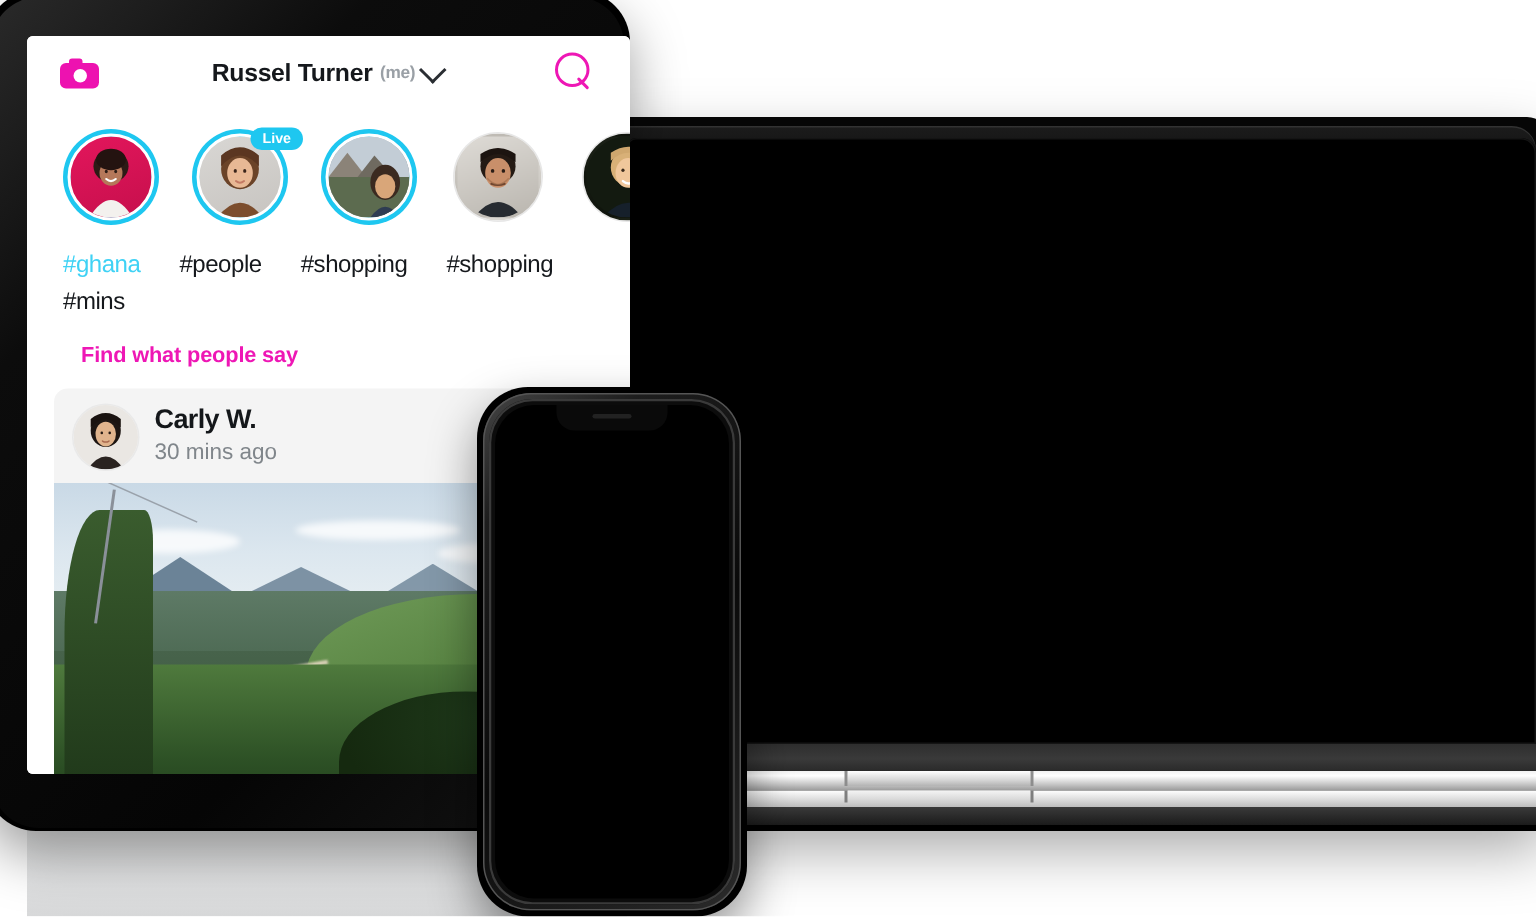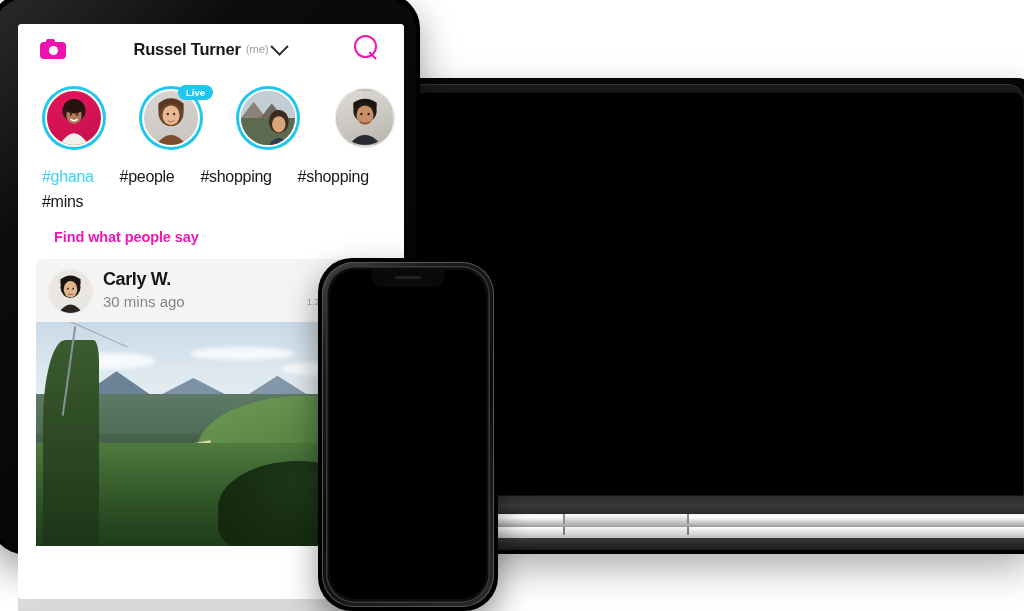--- a/index.html
+++ b/index.html
@@ -60,49 +60,49 @@
     position:absolute;left:-10px;top:-6px;width:430px;height:560px;
     border-radius:34px;background:#000;
     box-shadow:0 16px 36px rgba(0,0,0,.38);
   }
   .tablet-body{
     position:absolute;left:-6px;top:-2px;width:422px;height:554px;
     border-radius:32px;
     background:linear-gradient(135deg,#2a2a2a 0%,#0c0c0c 26%,#050505 70%,#151515 100%);
   }
   .tablet-screen{
-    position:absolute;left:18px;top:24px;width:386px;height:575px;
-    background:#fff;border-radius:4px;overflow:hidden;
+    position:absolute;left:18px;top:24px;width:386px;height:492px;
+    background:#fff;border-radius:4px;overflow:hidden;padding-left:16px;
   }
   .tablet-base{
     position:absolute;left:18px;top:548px;width:400px;height:63px;
     background:linear-gradient(180deg,#eceded 0%,#e2e3e4 60%,#d7d8d9 100%);
     border-radius:6px 6px 0 0;
   }
   .tablet-base-edge{
     position:absolute;left:6px;top:540px;width:414px;height:12px;
     background:linear-gradient(180deg,#0a0a0a 0%,#1a1a1a 100%);
     border-radius:0 0 22px 22px;
   }
 
   
   .app{position:absolute;inset:0;background:#fff;}
   .app-header{display:flex;align-items:center;height:50px;padding:0 22px;}
   .cam-icon{width:26px;height:20px;position:relative;flex:0 0 auto;}
   .cam-icon .body{position:absolute;left:0;top:3px;width:26px;height:17px;background:#ed12b0;border-radius:4px;}
   .cam-icon .hump{position:absolute;left:6px;top:0px;width:9px;height:5px;background:#ed12b0;border-radius:2px 2px 0 0;}
   .cam-icon .lens{position:absolute;left:8.5px;top:7px;width:9px;height:9px;border-radius:50%;background:#fff;}
   .header-title{flex:1;text-align:center;font-size:16.5px;font-weight:700;color:#15181c;letter-spacing:-.2px;display:flex;align-items:center;justify-content:center;gap:5px;}
-  .header-title .me{font-size:11.5px;font-weight:400;color:#9aa0a6;}
+  .header-title .me{font-size:11.5px;font-weight:700;color:#9aa0a6;}
   .chev{display:inline-block;width:11px;height:11px;border-right:2px solid #2a2e33;border-bottom:2px solid #2a2e33;transform:rotate(45deg) translate(-2px,-2px);}
   .search-icon{width:28px;height:28px;position:relative;flex:0 0 auto;}
   .search-icon .ring{position:absolute;left:0;top:0;width:19px;height:19px;border:2.4px solid #ee17b5;border-radius:50%;}
   .search-icon .handle{position:absolute;left:15px;top:16px;width:10px;height:2.4px;background:#ee17b5;border-radius:2px;transform:rotate(45deg);transform-origin:left center;}
 
-  .stories{display:flex;gap:33px;padding:12px 0 0 24px;}
+  .stories{display:flex;gap:22px;padding:12px 0 0 24px;}
   .story{position:relative;flex:0 0 auto;}
   .story .ring{width:64px;height:64px;border-radius:50%;padding:3px;box-sizing:border-box;}
   .story.ringed .ring{background:#1ec7f0;}
   .story.plain .ring{background:transparent;}
   .story .ph{width:100%;height:100%;border-radius:50%;overflow:hidden;position:relative;box-sizing:border-box;border:2px solid #fff;}
   .story.plain .ph{border-color:transparent;box-shadow:0 0 0 1px #e7e7e7;}
   .live-badge{
     position:absolute;right:-10px;top:-1px;background:#1ec7f0;color:#fff;
     font-size:9.5px;font-weight:600;padding:2.5px 8px;border-radius:10px;line-height:1;
   }

